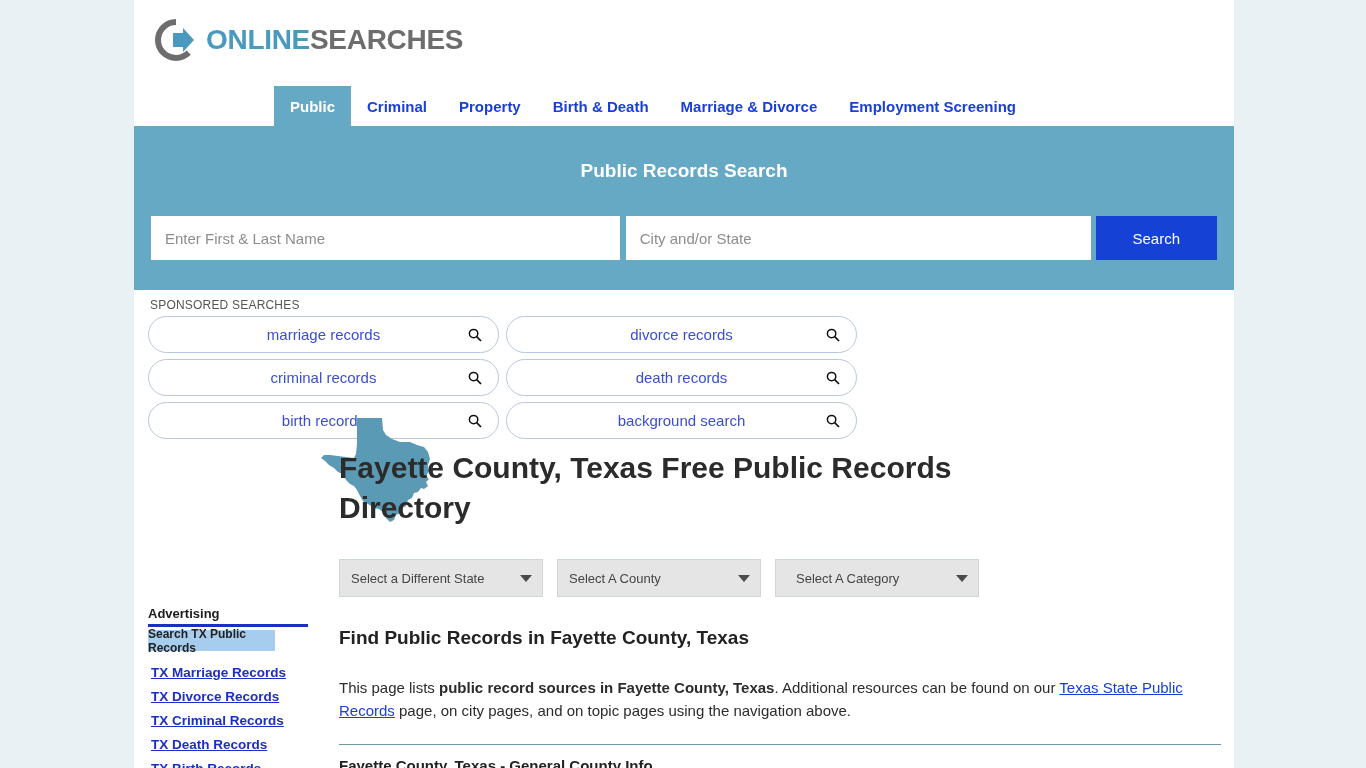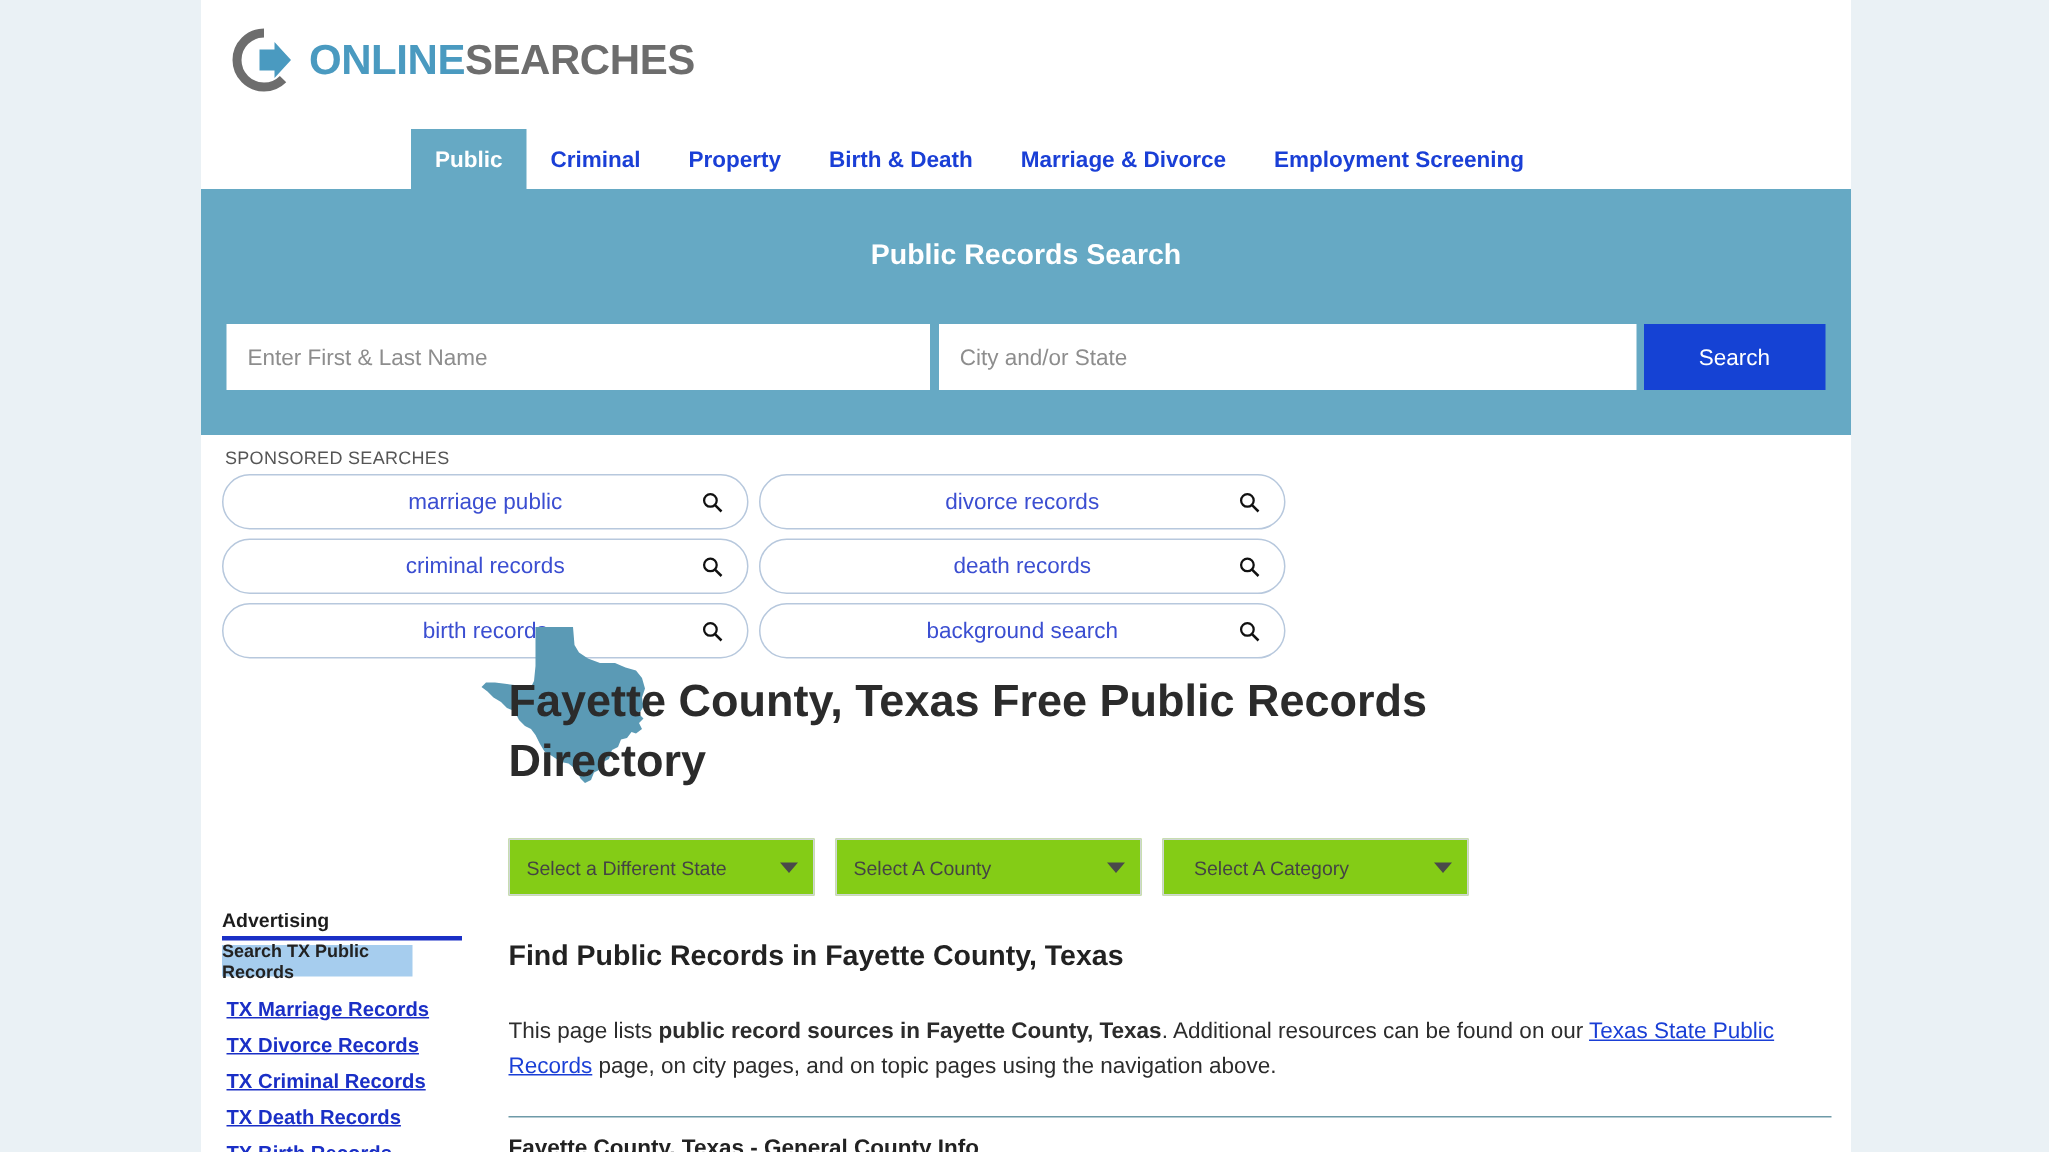--- a/index.html
+++ b/index.html
@@ -200,21 +200,21 @@
   .selects {
     position: absolute;
     left: 205px;
     top: 559px;
     display: flex;
     gap: 14px;
   }
   .select {
     height: 38px;
     border: 1px solid #cfd6d6;
-    background: #84cc16;
+    background: #e5e5e5;
     display: flex;
     align-items: center;
     padding: 0 10px 0 11px;
     font-size: 13px;
     color: #444;
     box-sizing: border-box;
     cursor: pointer;
     position: relative;
     justify-content: space-between;
   }
@@ -345,21 +345,21 @@
     <div class="banner-form">
       <input class="banner-input input-name" type="text" placeholder="Enter First &amp; Last Name" style="">
       <input class="banner-input input-city" type="text" placeholder="City and/or State" style="">
       <button class="search-btn">Search</button>
     </div>
   </div>
 
   <div class="sponsored-label">SPONSORED SEARCHES</div>
   <div class="pill-grid">
     <div class="pill">
-      <span class="pill-label">marriage public</span>
+      <span class="pill-label">marriage records</span>
       <span class="pill-icon">
         <svg width="14" height="14" viewBox="0 0 14 14">
             <circle cx="5.6" cy="5.6" r="4.2" fill="none" stroke="#111" stroke-width="1.5"></circle>
             <line x1="8.7" y1="8.7" x2="13" y2="13" stroke="#111" stroke-width="1.7"></line>
           </svg>
       </span>
     </div>
     <div class="pill">
       <span class="pill-label">divorce records</span>
       <span class="pill-icon">

